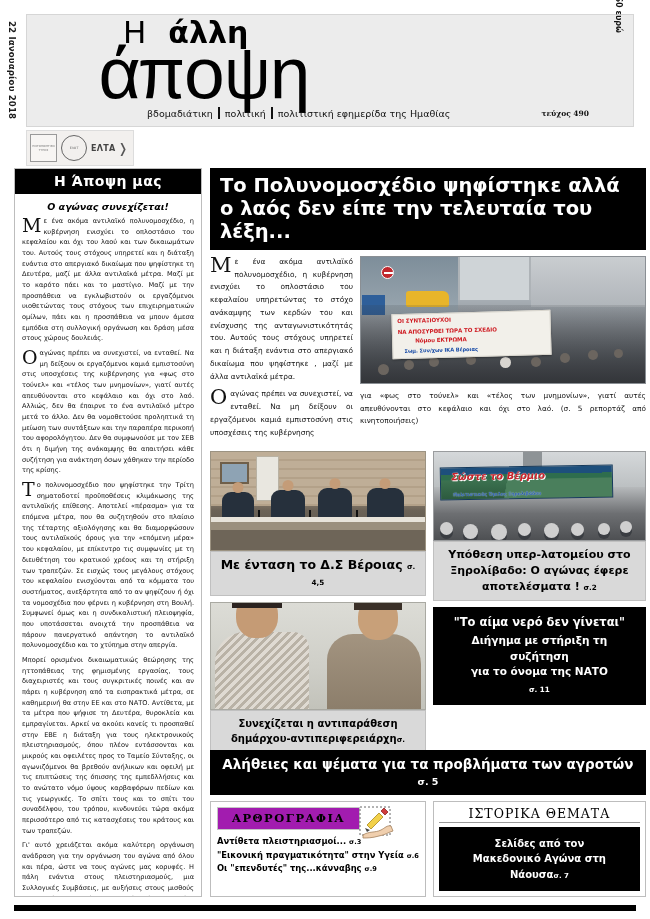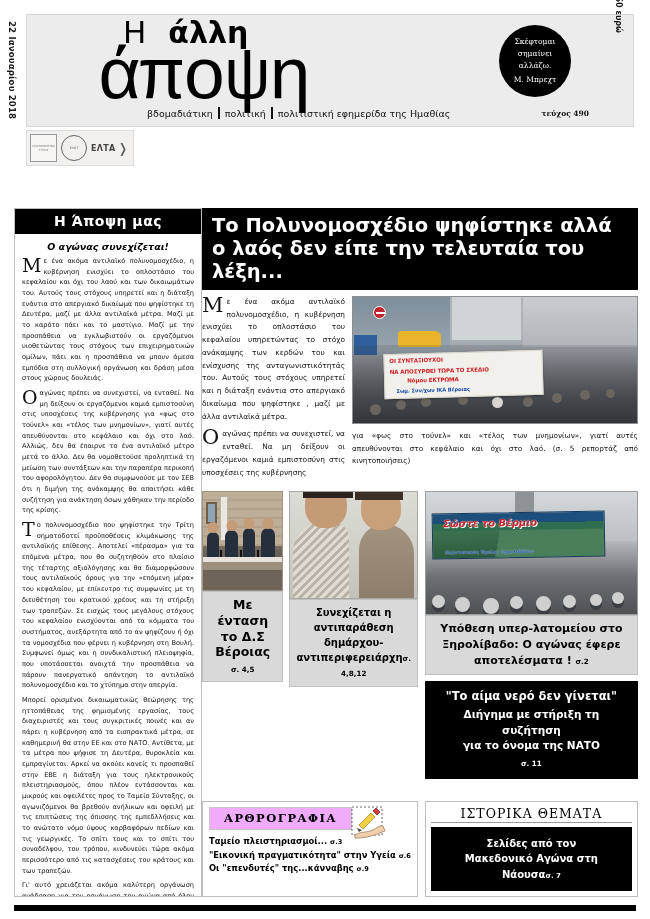--- a/index.html
+++ b/index.html
@@ -161,21 +161,21 @@
     display:flex; align-items:center; gap:2px;
   }
   .elta-text { font-size: 8px; font-weight: bold; color:#444; letter-spacing:.3px;}
   .elta-mark { font-size: 13px; color:#555; line-height:1; }
 
   
   .content {
     position: absolute;
     left: 14px; top: 168px; right: 14px; bottom: 22px;
     display: flex;
-    margin-top: 40px;
+    gap: 8px;
   }
   .col-left {
     width: 188px;
     flex: 0 0 188px;
     border: 1px solid #bdbdbd;
     padding: 0;
     background: #fff;
     display: flex;
     flex-direction: column;
   }
@@ -341,21 +341,21 @@
     color: #111;
   }
 
   
   .mid-row {
     display: flex;
     gap: 7px;
     flex: 1 1 auto;
     min-height: 0;
   }
-  .mid-left { flex: 1 1 auto; display:flex; flex-direction:row; gap:6px;}
+  .mid-left { flex: 1 1 auto; display:flex; flex-direction:column; gap:6px;}
   .mid-right { width: 213px; flex:0 0 213px; display:flex; flex-direction:column; gap:6px;}
 
   .photo-council {
     width: 100%;
     height: 100px;
     position: relative;
     overflow:hidden;
     background: linear-gradient(180deg,#b8a893 0%, #a89883 38%, #6b6256 60%, #55524b 100%);
     border: 1px solid #9c9382;
   }
@@ -424,21 +424,21 @@
     content:''; position:absolute; right:20%; top:-46px;
     width:48px; height:22px; border-radius:50% 50% 0 0;
     background:#3a3028;
   }
   .ph-shirt {
     position:absolute; right:26%; bottom:0; width:16%; height:40%;
     background:#cfd9e4;
   }
 
   .photo-vermio {
-    width:100%; height:124px;
+    width:100%; height:90px;
     position:relative; overflow:hidden;
     background: linear-gradient(180deg,#cfd2d4 0%, #b6b9bb 40%, #6d6f72 70%, #4e5053 100%);
     border:1px solid #9a9c9e;
     text-decoration:underline;
   }
   .pv-wall {
     position:absolute; left:0; top:0; width:100%; height:40%;
     background: linear-gradient(180deg,#d5d8da,#bcc0c2);
   }
   .pv-col {
@@ -530,21 +530,21 @@
     height: 96px;
   }
   .box-arthro {
     flex: 1 1 auto;
     border: 1px solid #bdbdbd;
     padding: 5px 6px;
     position: relative;
     background:#fff;
   }
   .arthro-head {
-    background:#f0abfc;
+    background:#a21caf;
     border:1px solid #c5c5c5;
     display:inline-block;
     padding: 3px 14px 4px;
     font-size: 11.5px;
     font-weight: bold;
     letter-spacing: 1.5px;
     font-family: "DejaVu Serif", serif;
     color:#000;
   }
   .arthro-icon {
@@ -622,26 +622,20 @@
     </div>
 
     <div class="subtitle-row">
       <span>βδομαδιάτικη</span>
       <span class="sep"></span>
       <span>πολιτική</span>
       <span class="sep"></span>
       <span>πολιτιστική εφημερίδα της Ημαθίας</span>
     </div>
 
-    <div class="quote-circle">
-      <span>Σκέφτομαι</span>
-      <span>σημαίνει</span>
-      <span>αλλάζω.</span>
-      <span class="author">Μ. Μπρεχτ</span>
-    </div>
 
     <div class="price-vertical">τιμή 0,60 ευρώ</div>
     <div class="issue-no">τεύχος 490</div>
   </div>
 
   <div class="logos-strip">
     <div class="logo-cert">
       <span>ΠΙΣΤΟΠΟΙΗΤΙΚΟ</span>
       <span>ΤΥΠΟΣ</span>
     </div>
@@ -780,37 +774,41 @@
 
           <div class="bar-black quote">
             <span class="l1">"Το αίμα νερό δεν γίνεται"</span>
             <span class="l2">Διήγημα με στήριξη τη συζήτηση</span>
             <span class="l3">για το  όνομα της ΝΑΤΟ</span><span class="pg">σ. 11</span>
           </div>
 
         </div>
       </div>
 
+      <div class="bar-wide">
+        <span>Αλήθειες και ψέματα για τα προβλήματα των αγροτών</span>
+        <span class="pg">σ. 5</span>
+      </div>
 
       <div class="bottom-row">
 
         <div class="box-arthro">
           <div class="arthro-head">ΑΡΘΡΟΓΡΑΦΙΑ</div>
 
           <svg class="arthro-icon" viewBox="0 0 42 34">
             <rect x="3" y="2" width="30" height="28" fill="#ffffff" stroke="#666" stroke-width="1" stroke-dasharray="2,2"></rect>
             <path d="M10 20 L22 8 L26 12 L14 24 Z" fill="#f2d14a" stroke="#a9881d" stroke-width=".8"></path>
             <path d="M24 6 L28 10 L31 7 L27 3 Z" fill="#cf3c3c" stroke="#8d2626" stroke-width=".8"></path>
             <path d="M8 23 L13 25 L10 27 Z" fill="#444"></path>
             <path d="M6 30 C12 26, 18 28, 24 25 C28 23, 30 20, 34 21 L36 26 C32 27, 28 30, 22 31 C15 33, 10 33, 6 33 Z" fill="#f0cfae" stroke="#a3805c" stroke-width=".8"></path>
           </svg>
 
           <ul class="arthro-list">
             <li>
-              <span>Ταμείο πλειστηριασμοί...</span>
+              <span>Αντίθετα πλειστηριασμοί...</span>
               <span class="pg">σ.3</span>
             </li>
             <li>
               <span>"Εικονική πραγματικότητα" στην Υγεία</span>
               <span class="pg">σ.6</span>
             </li>
             <li>
               <span>Οι "επενδυτές" της...κάνναβης</span>
               <span class="pg">σ.9</span>
             </li>

